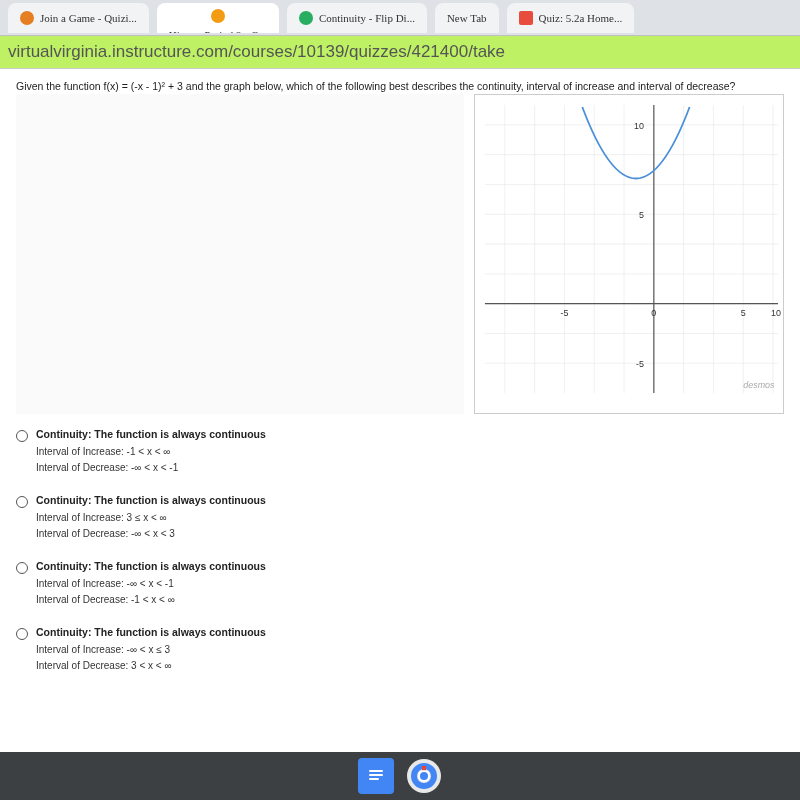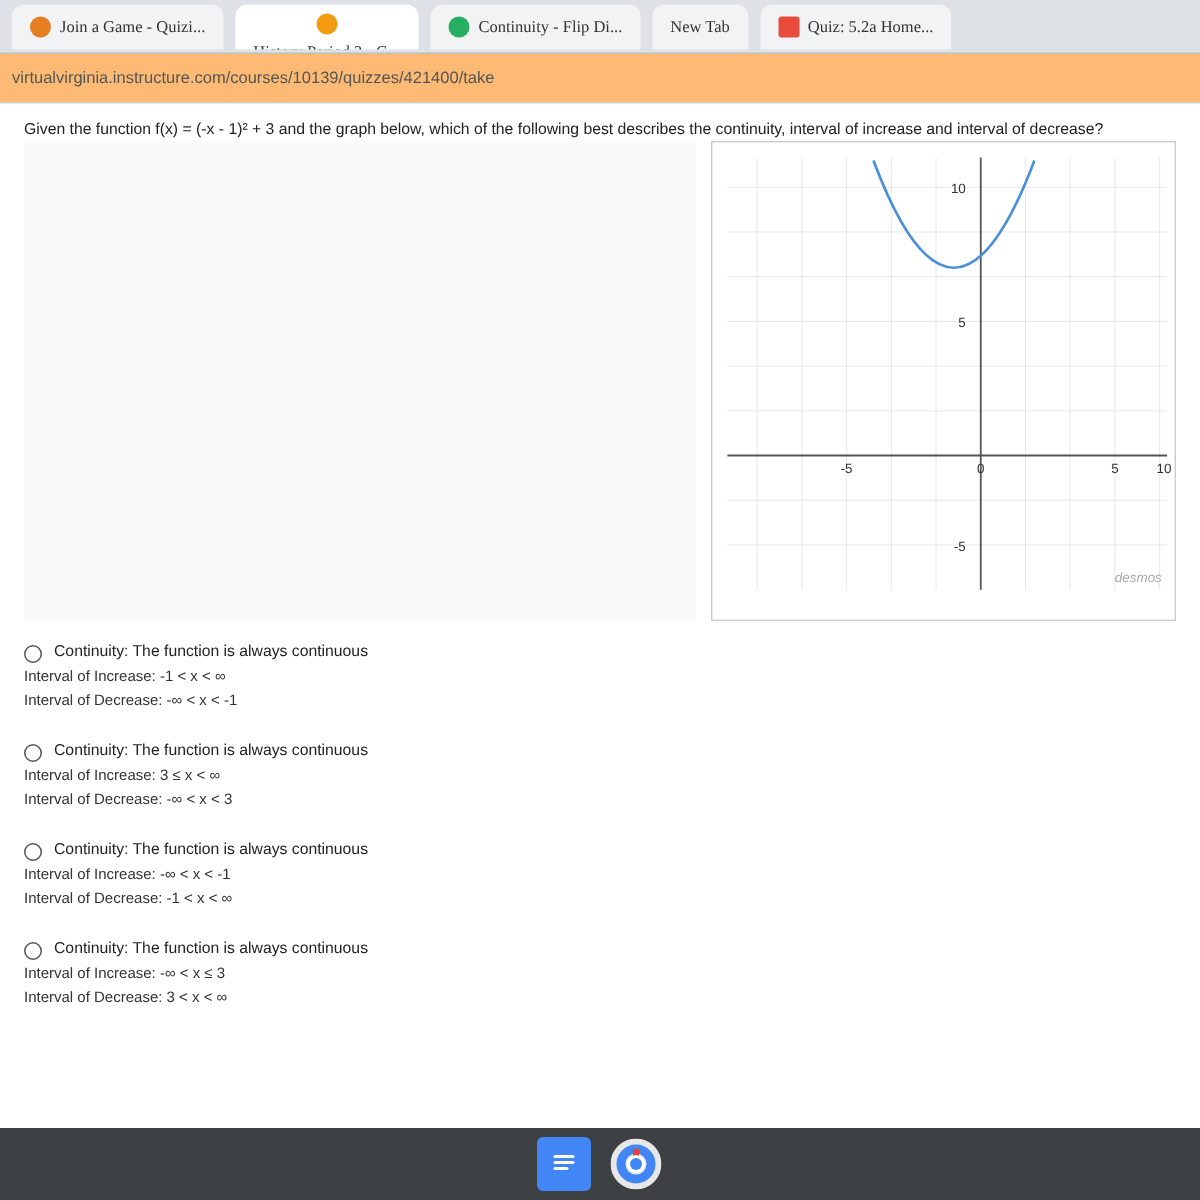--- a/index.html
+++ b/index.html
@@ -44,27 +44,27 @@
     }
     .tab-icon {
       width: 14px;
       height: 14px;
       border-radius: 50%;
       flex-shrink: 0;
     }
 
     
     .url-bar {
-      background: #fdba74;
+      background: #bef264;
       height: 28px;
       display: flex;
       align-items: center;
       padding: 16px 8px;
       border-bottom: 1px solid #ccc;
-      font-size: 11px;
+      font-size: 17px;
       color: #555;
       gap: 8px;
     }
 
     
     .content-area {
       background: white;
       margin: 0;
       height: calc(800px - 36px - 28px - 48px);
       overflow: hidden;
@@ -120,26 +120,27 @@
       border-radius: 50%;
       border: 1.5px solid #555;
       flex-shrink: 0;
       margin-top: 2px;
       background: white;
     }
 
     .option-main-text {
       font-size: 10.5px;
       color: #222;
-      font-weight: 400;
+      font-weight: 700;
     }
 
     .option-sub-text {
       font-size: 10px;
       color: #333;
+      margin-left: 20px;
       line-height: 1.6;
     }
 
     
     .taskbar {
       position: absolute;
       bottom: 0;
       left: 0;
       width: 800px;
       height: 48px;

